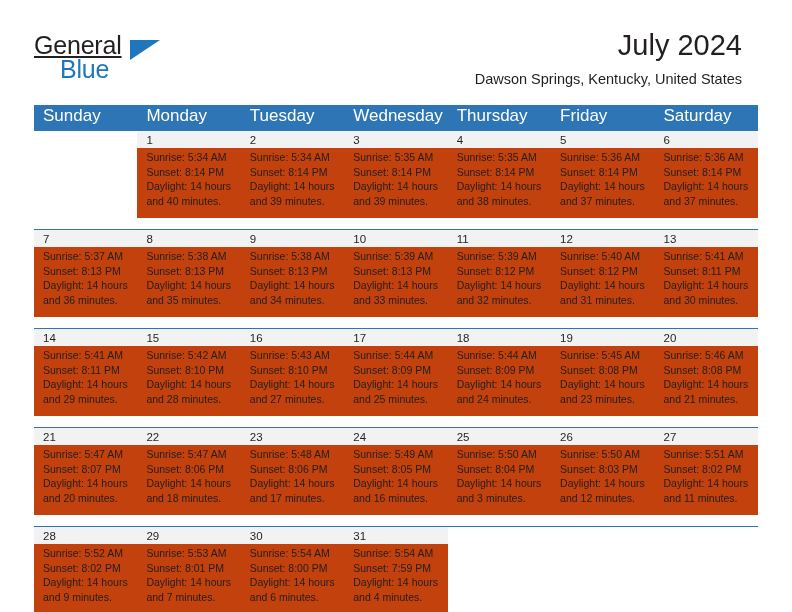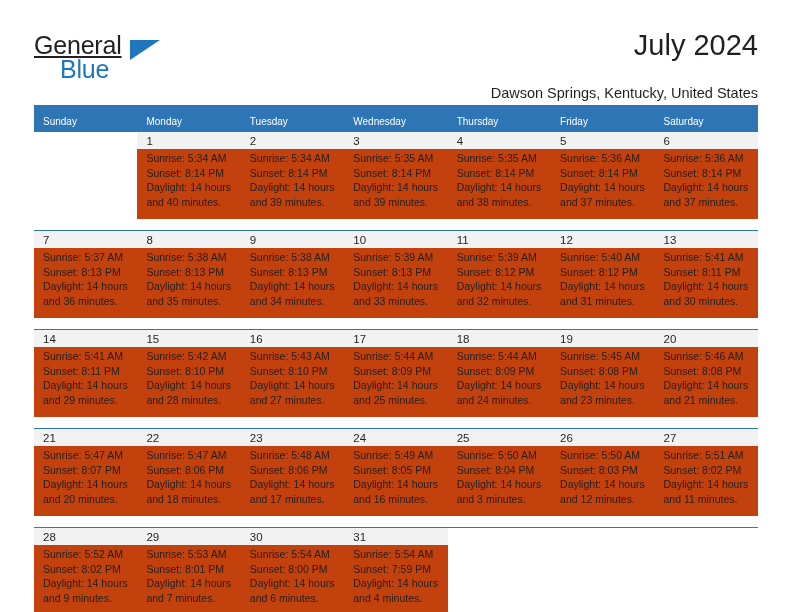--- a/index.html
+++ b/index.html
@@ -57,59 +57,59 @@
     position: absolute;
     left: 96px;
     top: 8px;
     width: 0;
     height: 0;
     border-left: 30px solid #1f76bc;
     border-bottom: 20px solid transparent;
   }
   .title-block {
     position: absolute;
-    right: 0;
+    right: 16px;
     top: 0;
     text-align: right;
   }
   .cal-title {
     font-size: 29px;
     color: #231f20;
     line-height: 34px;
     white-space: nowrap;
   }
   .cal-sub {
     font-size: 14.5px;
     color: #231f20;
     line-height: 20px;
-    margin-top: 21px;
+    margin-top: 7px;
     white-space: nowrap;
   }
 
   
   .calendar {
     position: absolute;
     left: 34px;
     top: 105px;
     width: 724px;
   }
   table.cal {
     border-collapse: collapse;
     table-layout: fixed;
     width: 724px;
   }
   table.cal col { width: 103.43px; }
 
   thead th {
     background: #2e75b6;
     color: #ffffff;
-    font-size: 10px;
+    font-size: 17px;
     font-weight: normal;
     text-align: left;
-    padding: 11px 0 5px 9px;
+    padding: 1px 0 5px 9px;
     height: 19px;
     vertical-align: middle;
     box-sizing: border-box;
   }
 
   tbody tr.daynum-row td {
     background: #f2f2f2;
     font-size: 11.5px;
     color: #231f20;
     padding: 3px 0 2px 9px;

